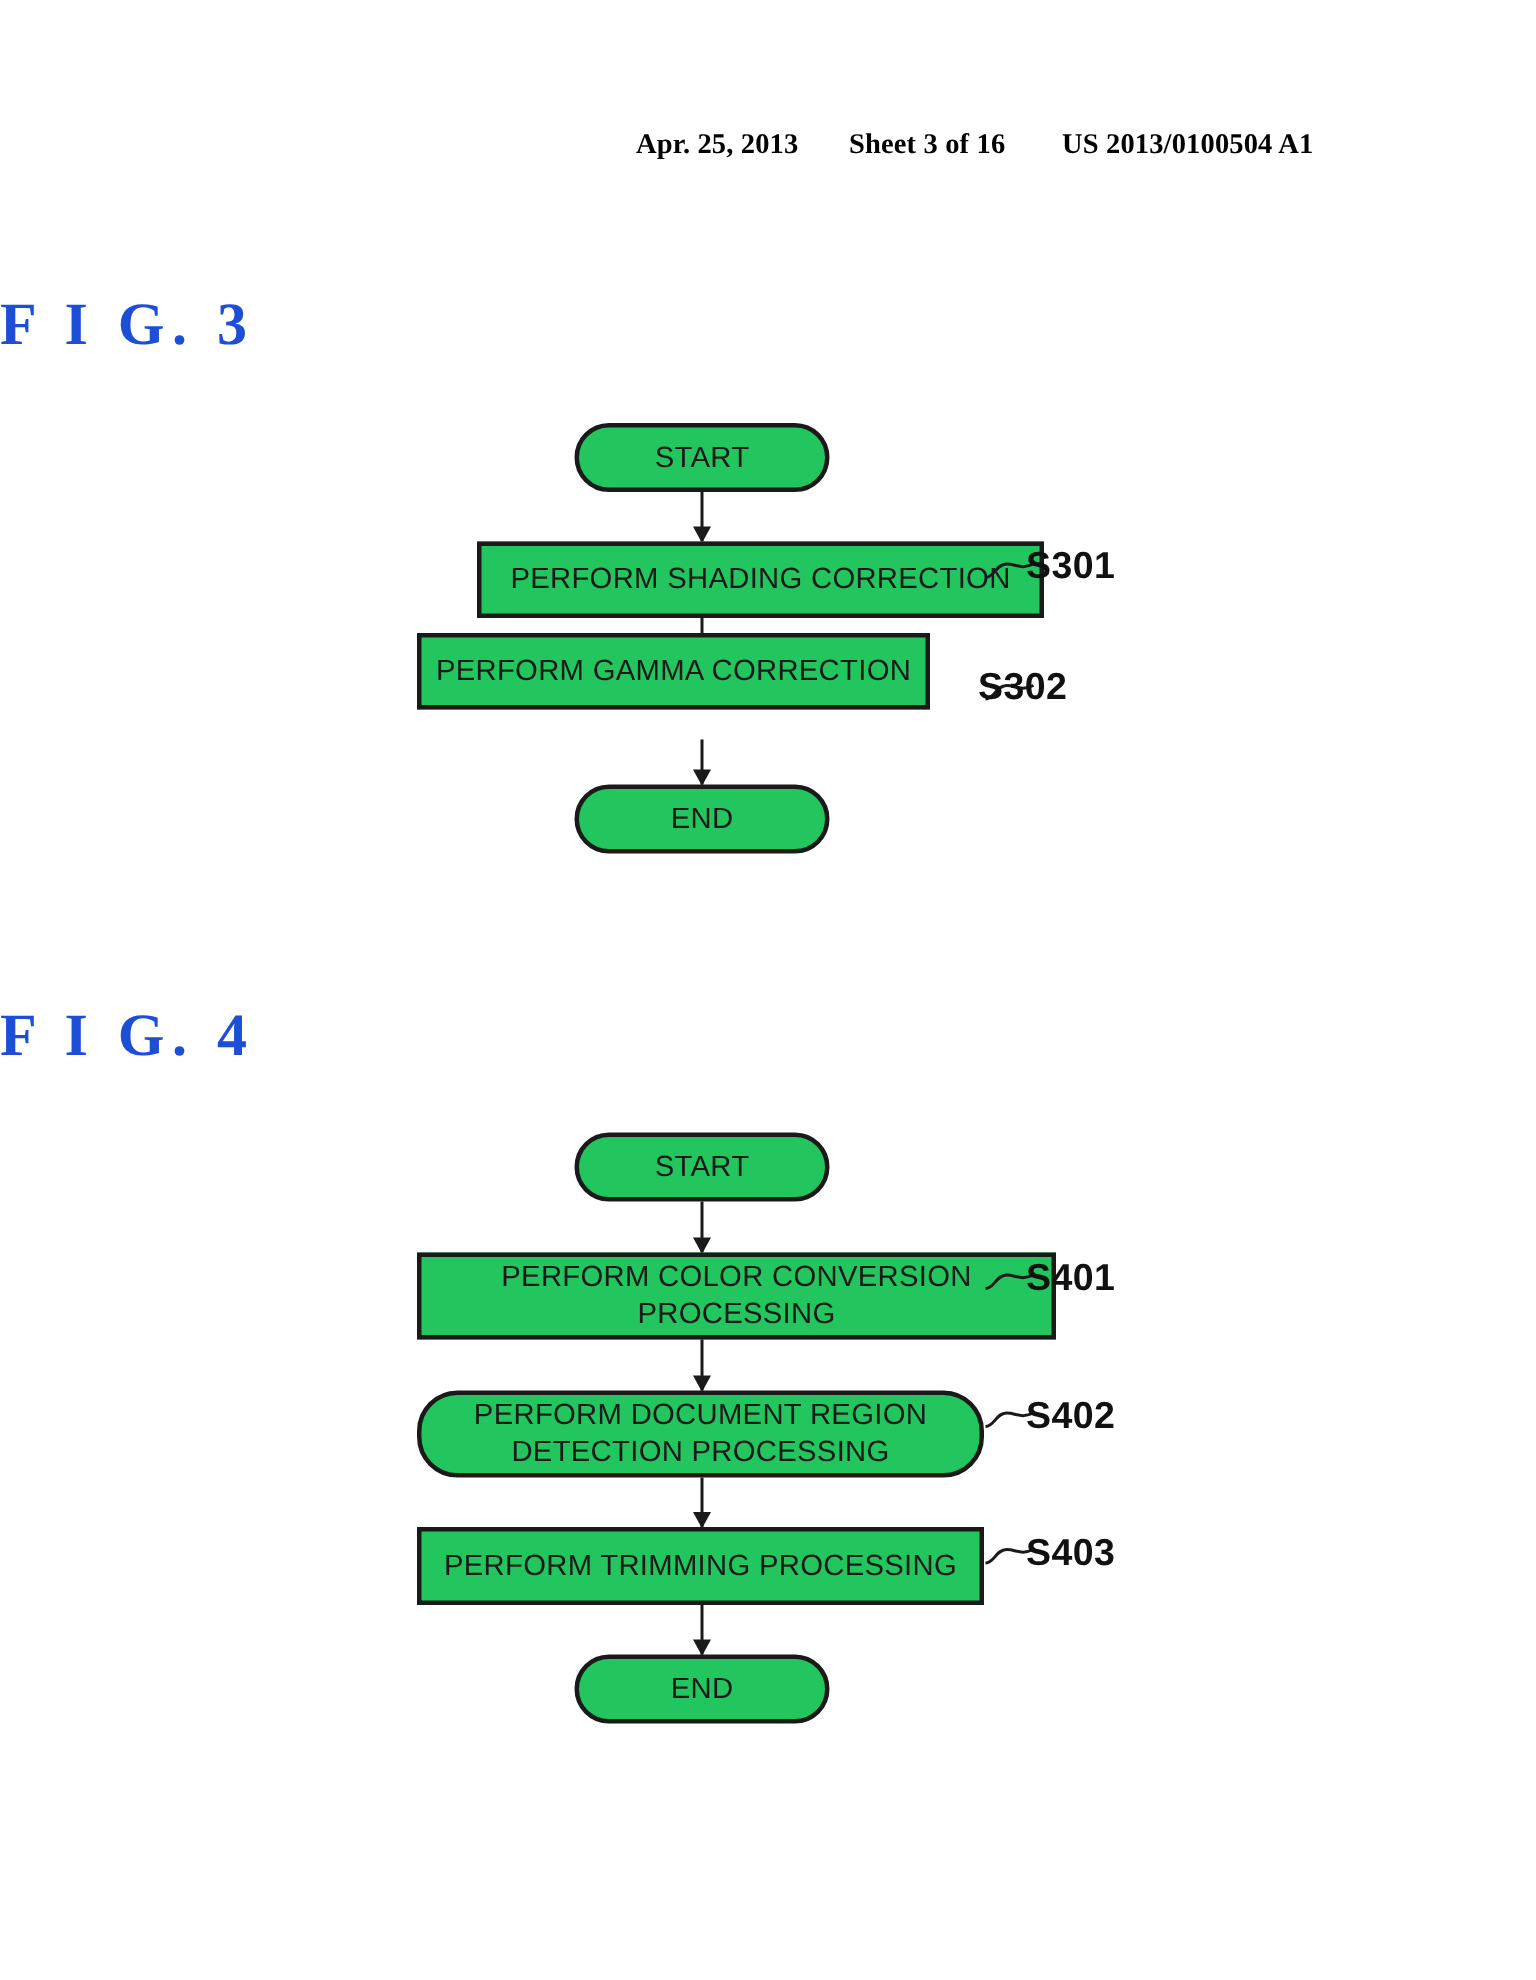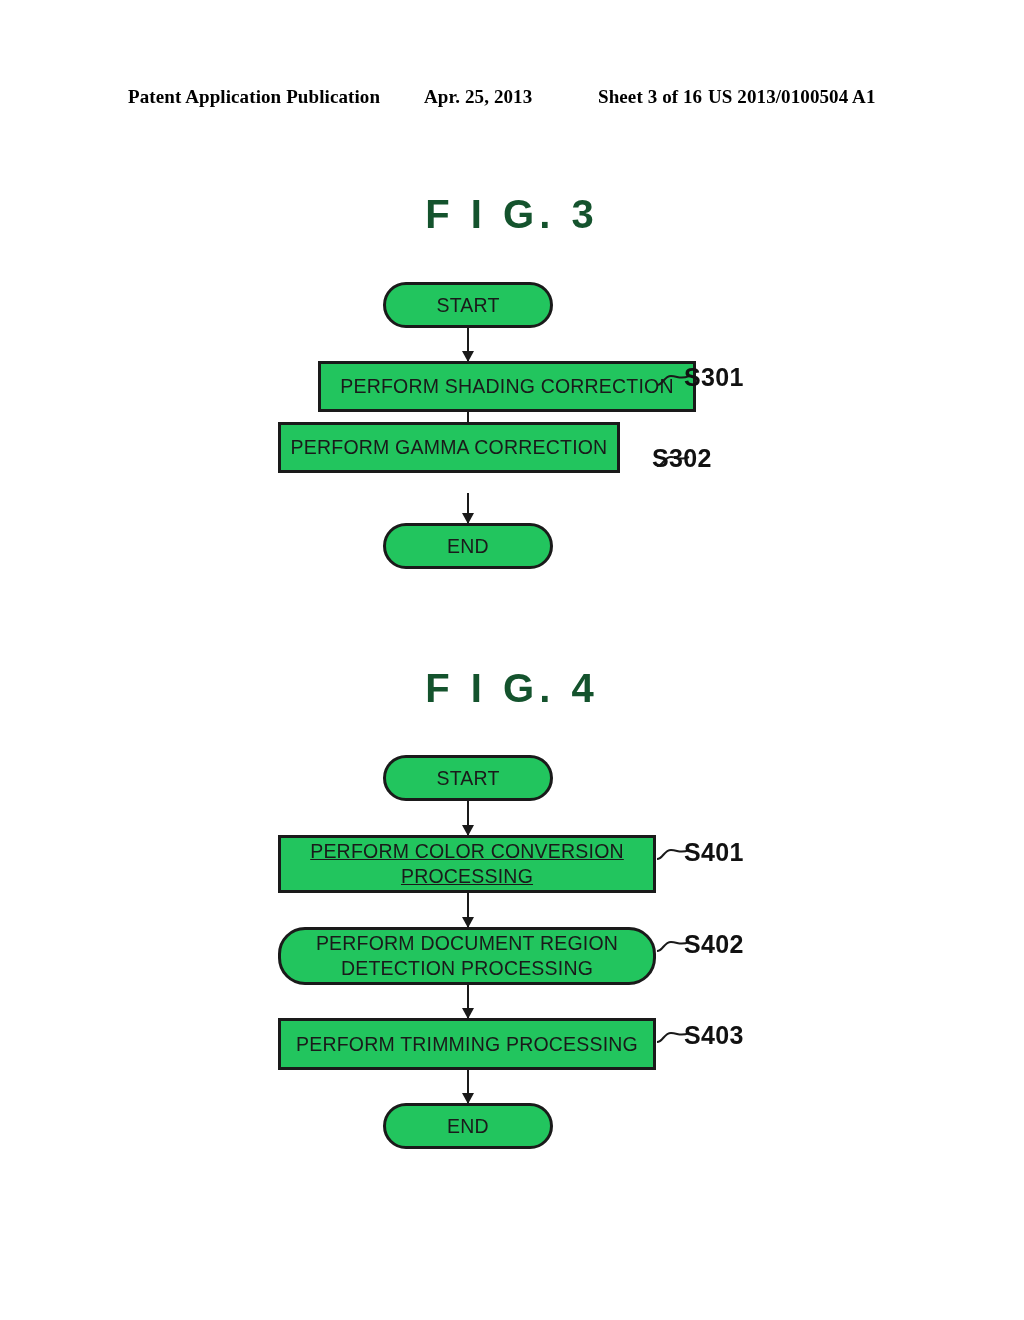--- a/index.html
+++ b/index.html
@@ -26,33 +26,32 @@
     display: flex;
     align-items: center;
     font-family: "Liberation Serif", serif;
     font-weight: bold;
     font-size: 19px;
     letter-spacing: 0.1px;
     white-space: nowrap;
   }
   .hdr-pub   { position: absolute; left: 128px; top: 0; }
   .hdr-date  { position: absolute; left: 424px; top: 0; }
-  .hdr-sheet { position: absolute; left: 566px; top: 0; margin-left: 32px; }
+  .hdr-sheet { position: absolute; left: 566px; top: 0; }
   .hdr-pubno { position: absolute; left: 708px; top: 0; }
 
   
   .fig-title {
     position: absolute;
     width: 1024px;
-    text-align: center;
-    font-family: Liberation Sans, sans-serif;
+    font-family: Liberation Serif, serif;
     font-weight: bold;
     font-size: 40px;
     letter-spacing: 5px;
-    color: #14532d;
+    color: #1d4ed8;
   }
   #fig3-title { top: 192px; }
   #fig4-title { top: 666px; }
 
   
   .node {
     position: absolute;
     box-sizing: border-box;
     display: flex;
     align-items: center;
@@ -109,21 +108,20 @@
   .leader path {
     fill: none;
     stroke: #1a1a1a;
     stroke-width: 2;
   }
 </style>
 </head>
 <body>
 
 <div class="page-header">
-  <span class="hdr-pub">Patent Application Publication</span>
   <span class="hdr-date">Apr. 25, 2013</span>
   <span class="hdr-sheet">Sheet 3 of 16</span>
   <span class="hdr-pubno">US 2013/0100504 A1</span>
 </div>
 
 <div class="fig-title" id="fig3-title">F I G.  3</div>
 
 <div class="node terminator" id="fig3-start" style="left:383px; top:282px; width:170px; height:46px;">START</div>
 
 <div class="arrow" style="left:467px; top:328px; height:33px;"></div>
@@ -147,21 +145,21 @@
 <div class="arrow" style="left:467px; top:493px; height:30px;"></div>
 
 <div class="node terminator" id="fig3-end" style="left:383px; top:523px; width:170px; height:46px;">END</div>
 
 <div class="fig-title" id="fig4-title">F I G.  4</div>
 
 <div class="node terminator" id="fig4-start" style="left:383px; top:755px; width:170px; height:46px;">START</div>
 
 <div class="arrow" style="left:467px; top:801px; height:34px;"></div>
 
-<div class="node process" id="fig4-s401" style="left:278px; top:835px; width:378px; height:58px; padding:0 16px;text-decoration:underline;">PERFORM COLOR CONVERSION PROCESSING</div>
+<div class="node process" id="fig4-s401" style="left:278px; top:835px; width:426px; height:58px; padding:0 16px;">PERFORM COLOR CONVERSION PROCESSING</div>
 
 <svg class="leader" style="left:656px; top:845px; width:34px; height:20px;" viewBox="0 0 34 20">
   <path d="M1,14 C7,14 8,5 15,5 C22,5 24,9 33,5"></path>
 </svg>
 <div class="step-label" style="left:684px; top:838px;">S401</div>
 
 <div class="arrow" style="left:467px; top:893px; height:34px;"></div>
 
 <div class="node process" id="fig4-s402" style="left:278px; top:927px; width:378px; height:58px; padding:0 16px;border-radius:27px;">PERFORM DOCUMENT REGION DETECTION PROCESSING</div>
 

